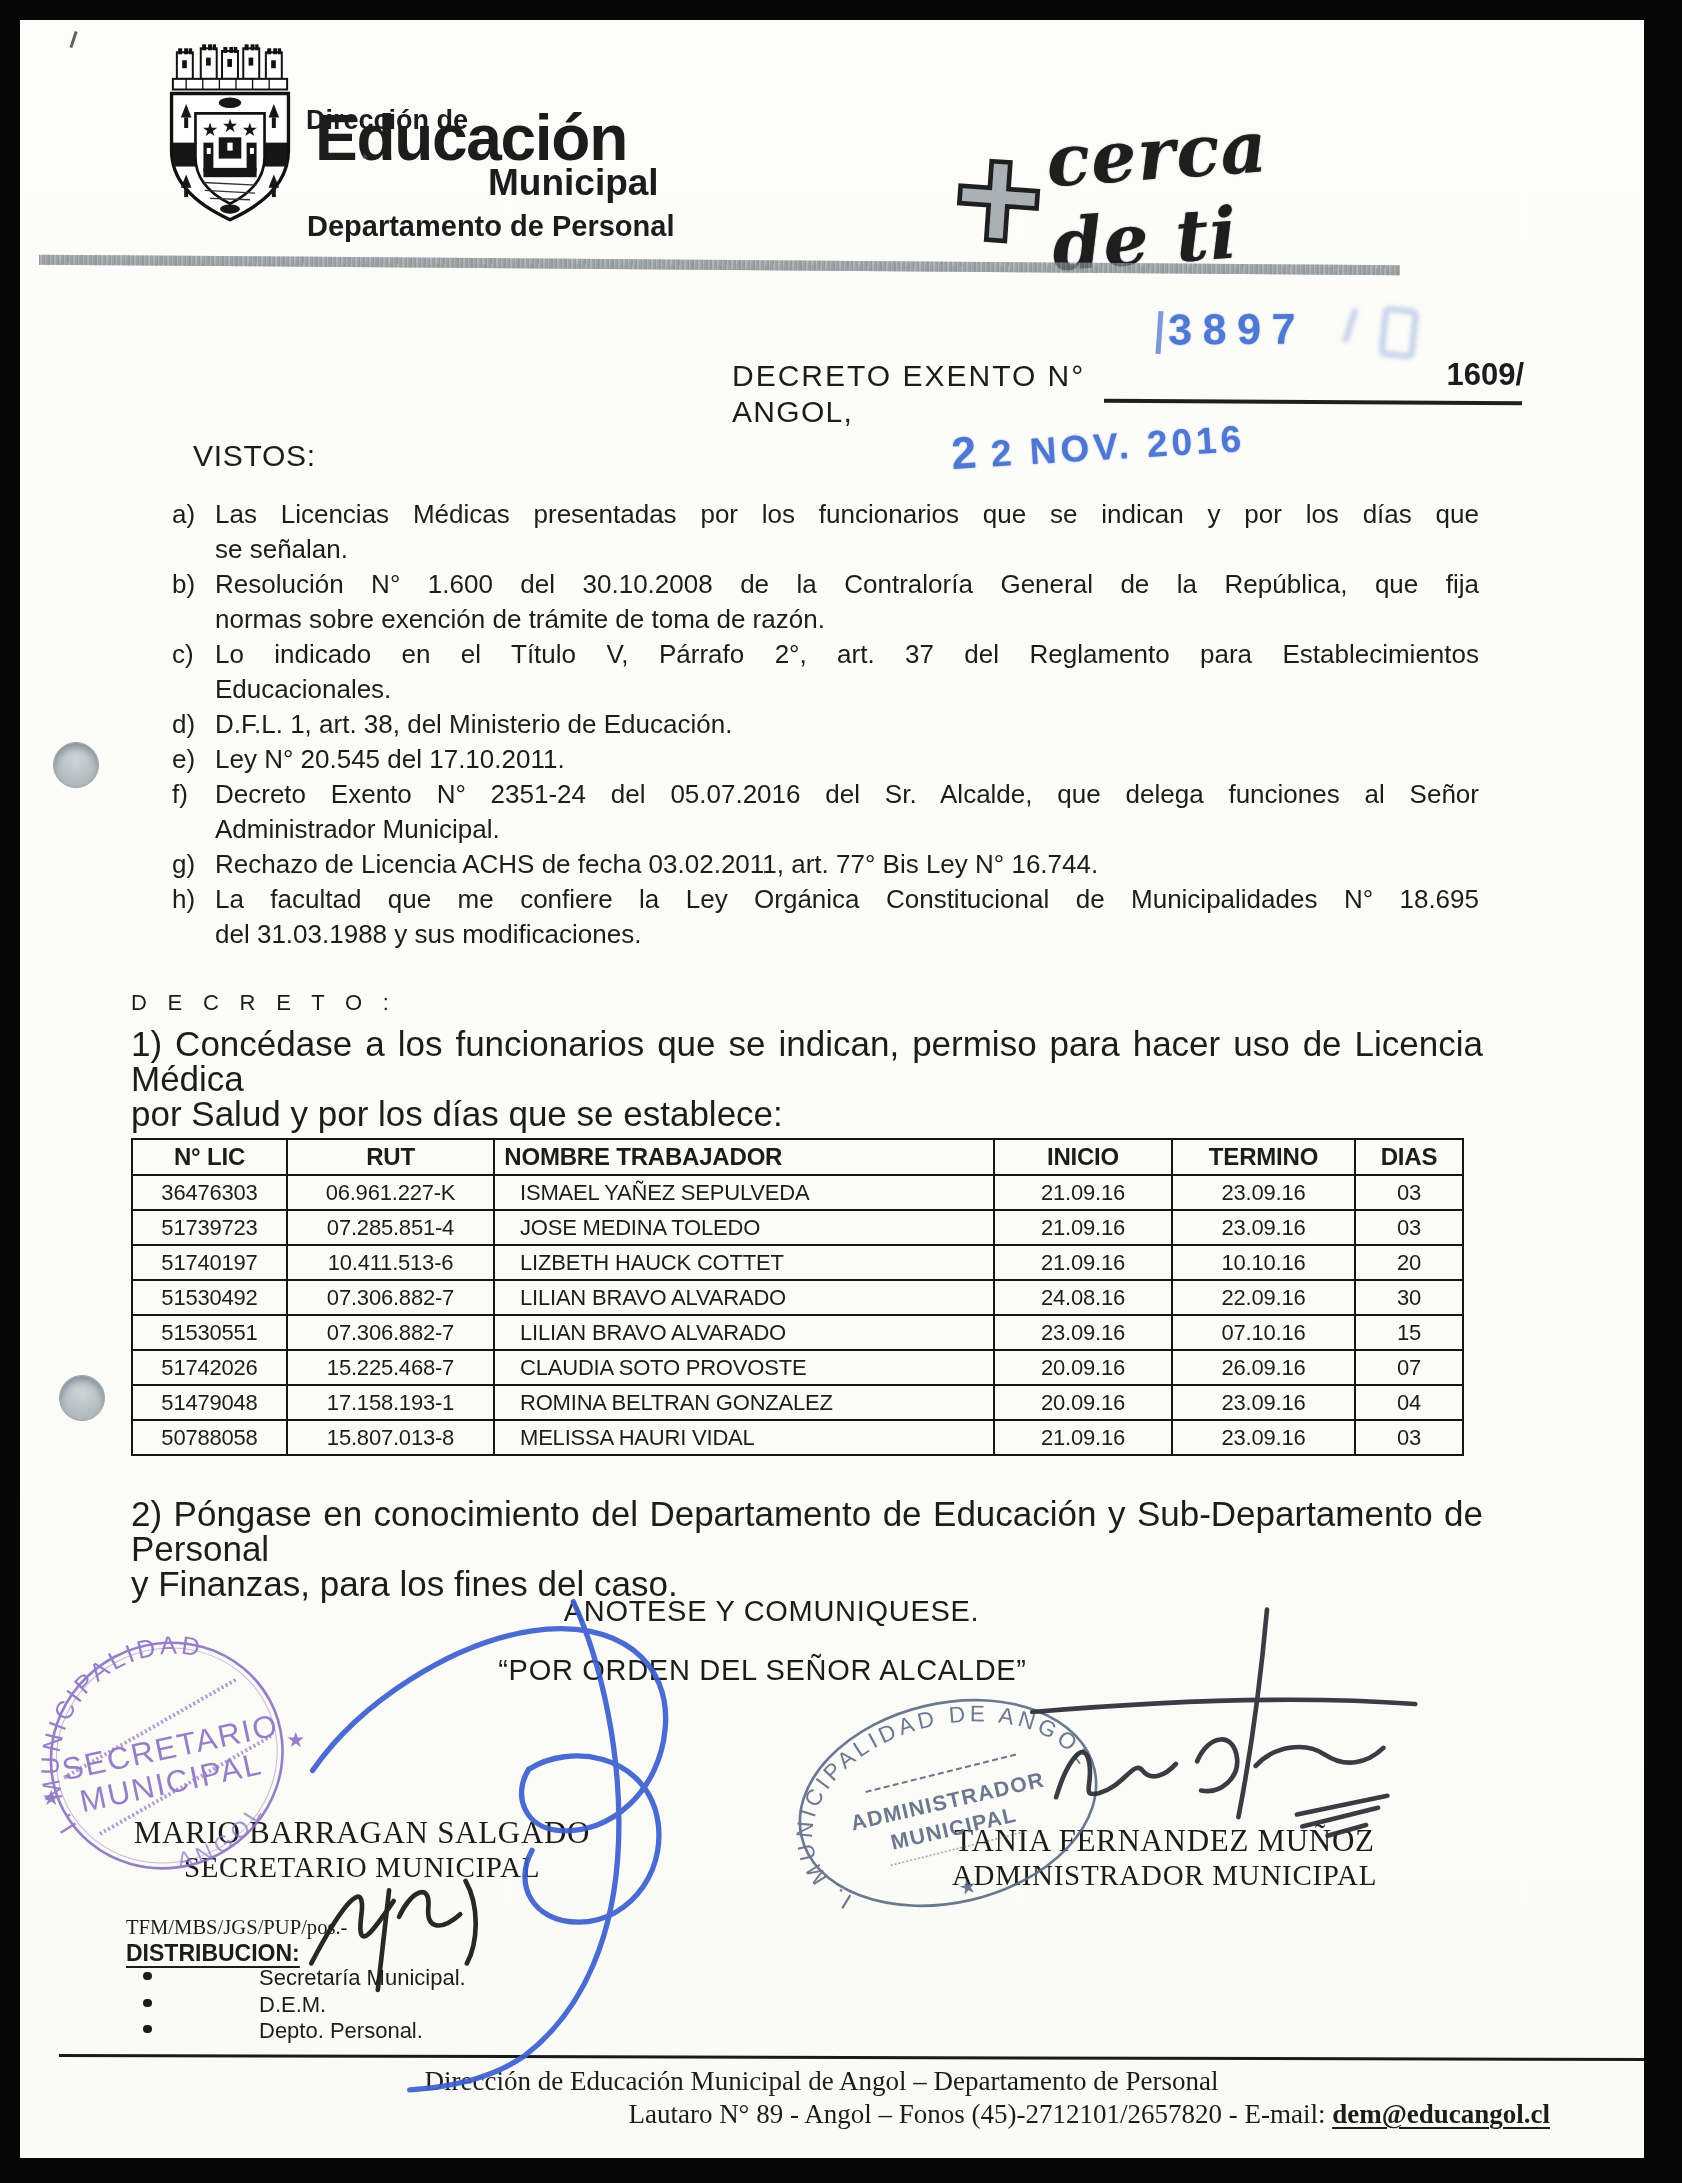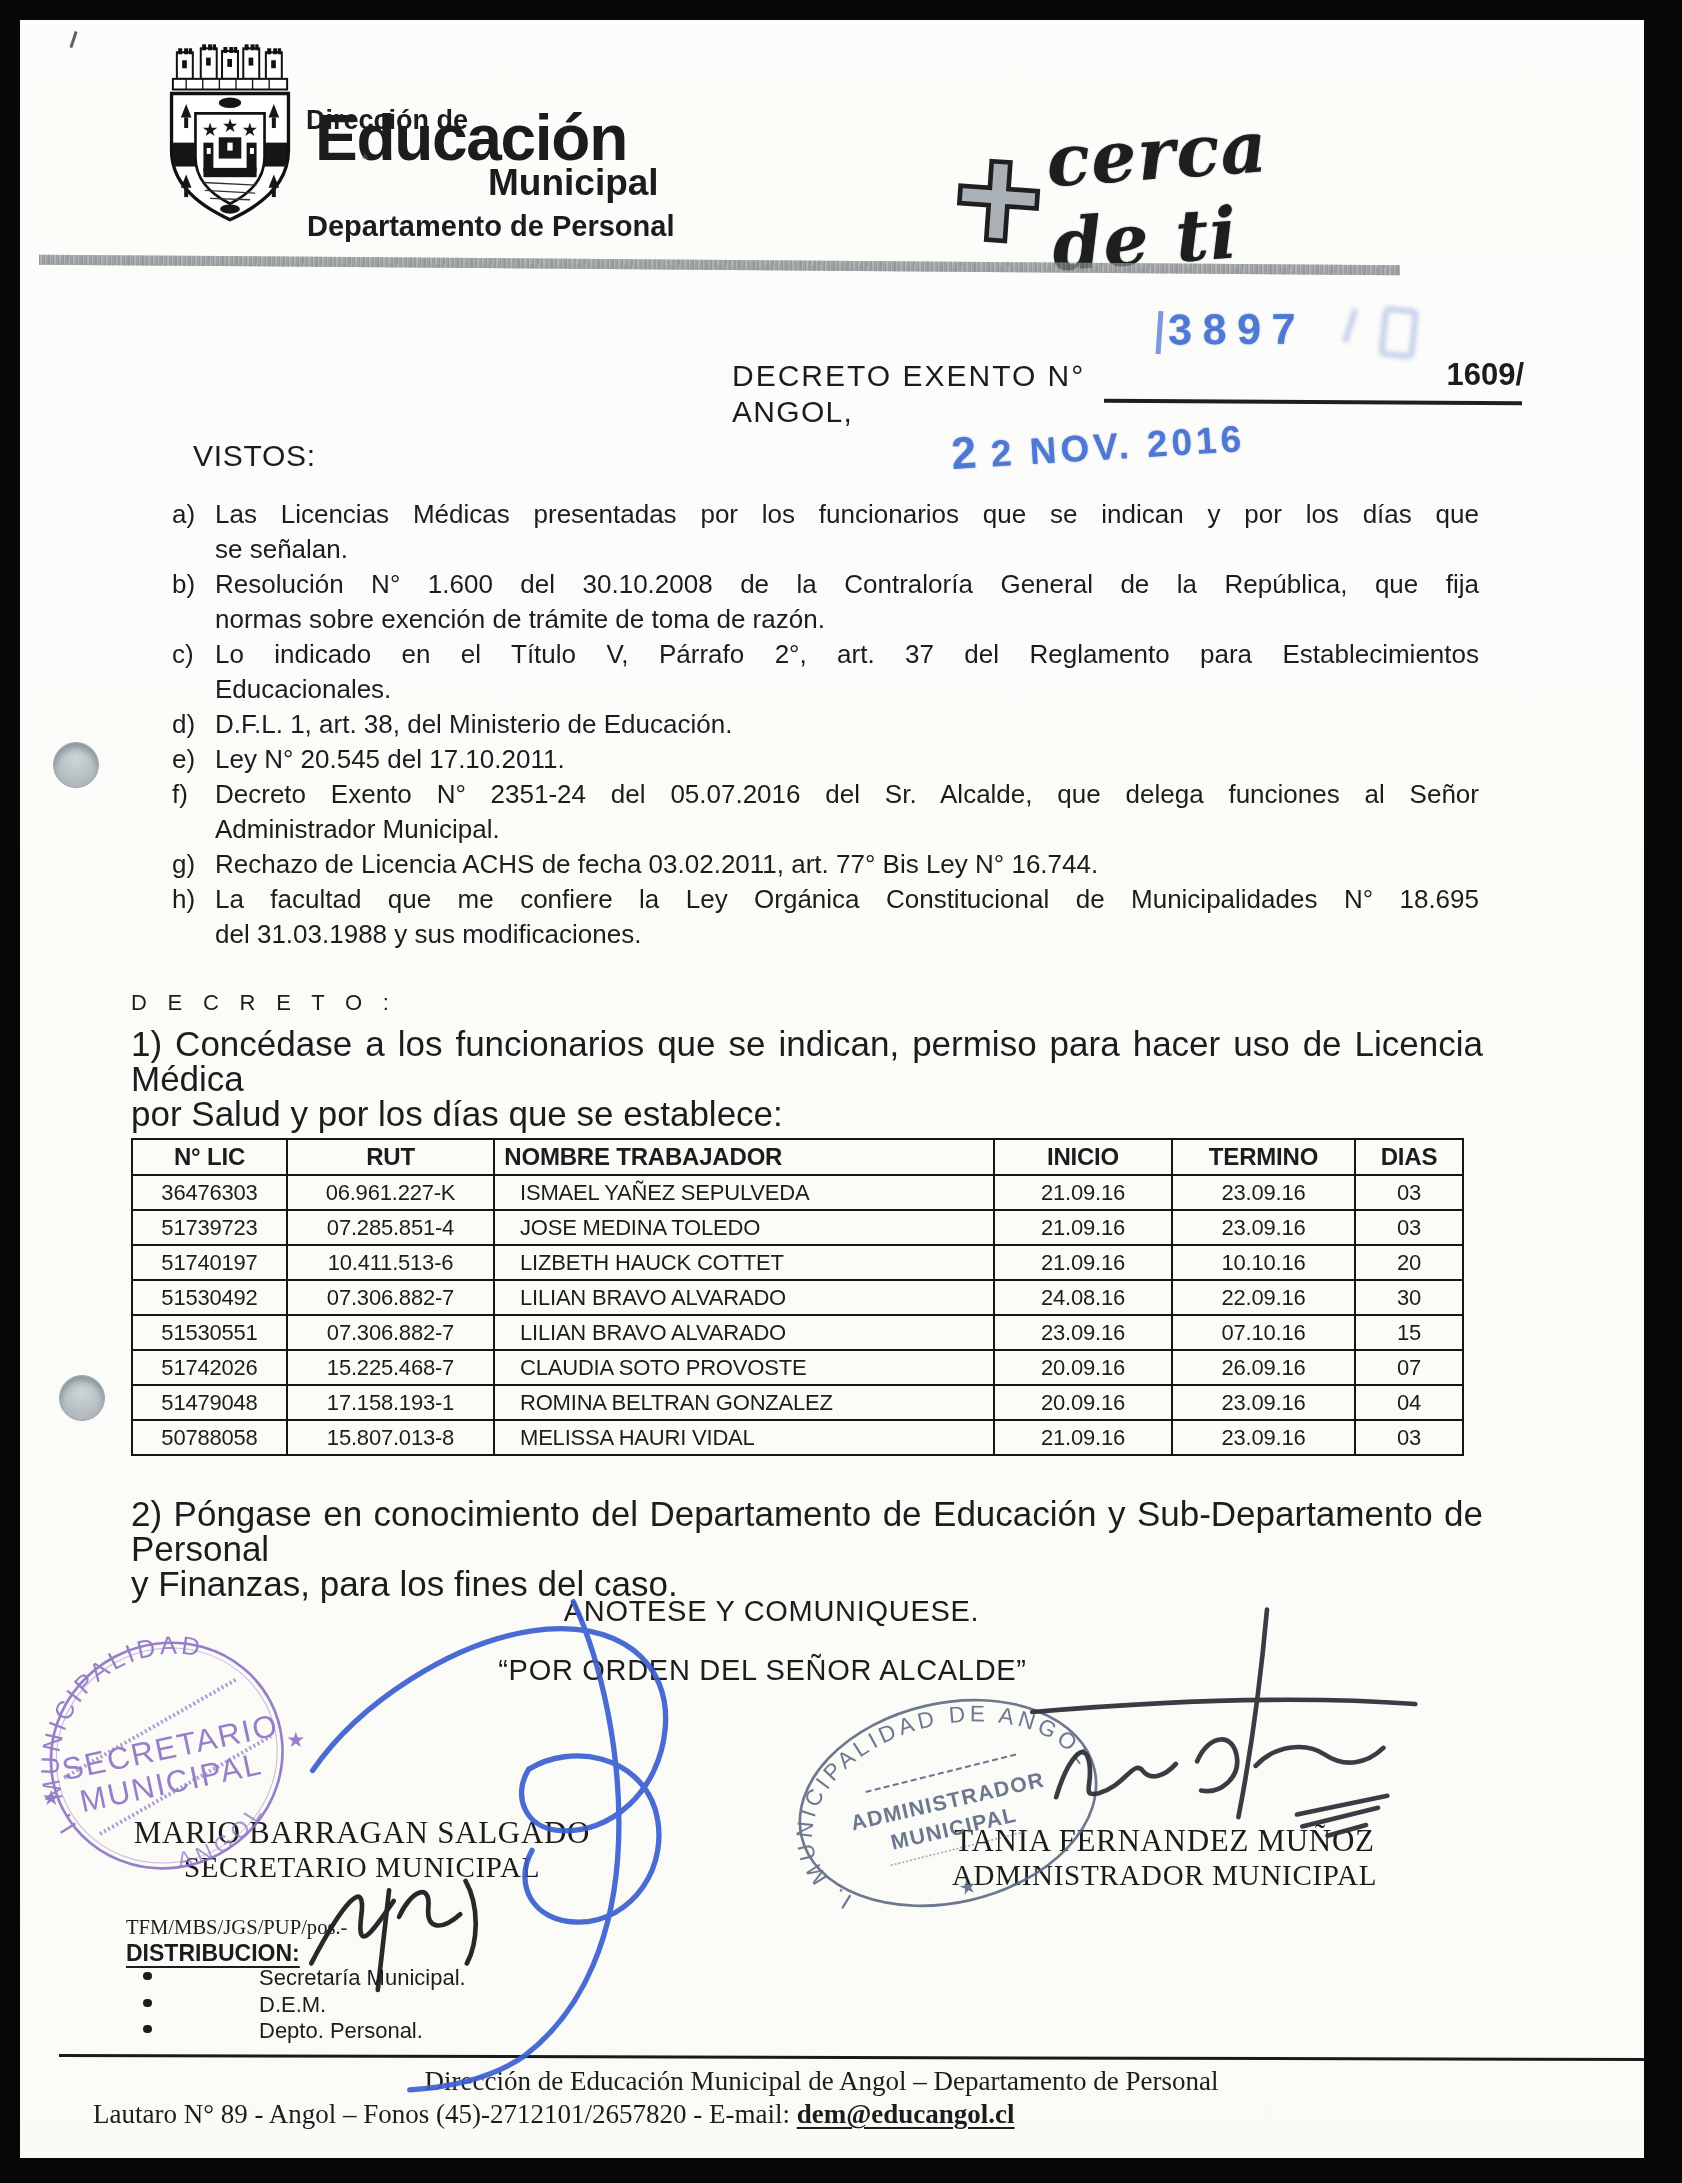--- a/index.html
+++ b/index.html
@@ -99,21 +99,21 @@
 
   
   .initials{left:126px;top:1916px;font-size:20.6px;}
   .distrib{left:126px;top:1940px;font-size:23px;font-weight:700;text-decoration:underline;text-underline-offset:4.7px;text-decoration-thickness:2px;}
   .dist-row{font-size:22px;}
   .dist-bullet{position:absolute;left:0;top:6.7px;width:8.6px;height:8.6px;border-radius:50%;background:#1c1c1c;}
   .dist-item{position:absolute;left:116px;top:0;}
   .dr1{left:143px;top:1965px;}.dr2{left:143px;top:1992px;}.dr3{left:143px;top:2018px;}
   .foot-rule{left:59px;top:2056px;width:1591px;height:2.7px;background:#1a1a1a;transform:rotate(.15deg);}
   .foot1{left:93px;top:2066px;width:1457px;text-align:center;font-size:27px;}
-  .foot2{left:93px;top:2099px;width:1457px;text-align:left;font-size:27px;}
+  .foot2{left:93px;top:2099px;width:1457px;text-align:right;font-size:27px;}
   .email{text-decoration:underline;text-underline-offset:4px;text-decoration-thickness:2px;font-weight:600;}
 
   
   .hole{position:absolute;width:44px;height:44px;border-radius:50%;
     background:radial-gradient(circle at 50% 38%, #ced5d7 0%, #b7bfc3 55%, #a9b2b7 100%);
     box-shadow:inset 0 4.7px 6px rgba(55,75,88,.38);border:0.7px solid #9aa5ab;}
   .hole1{left:53px;top:742px;}
   .hole2{left:59px;top:1375px;}
 
   .ink{position:absolute;left:0;top:0;z-index:20;pointer-events:none;}

